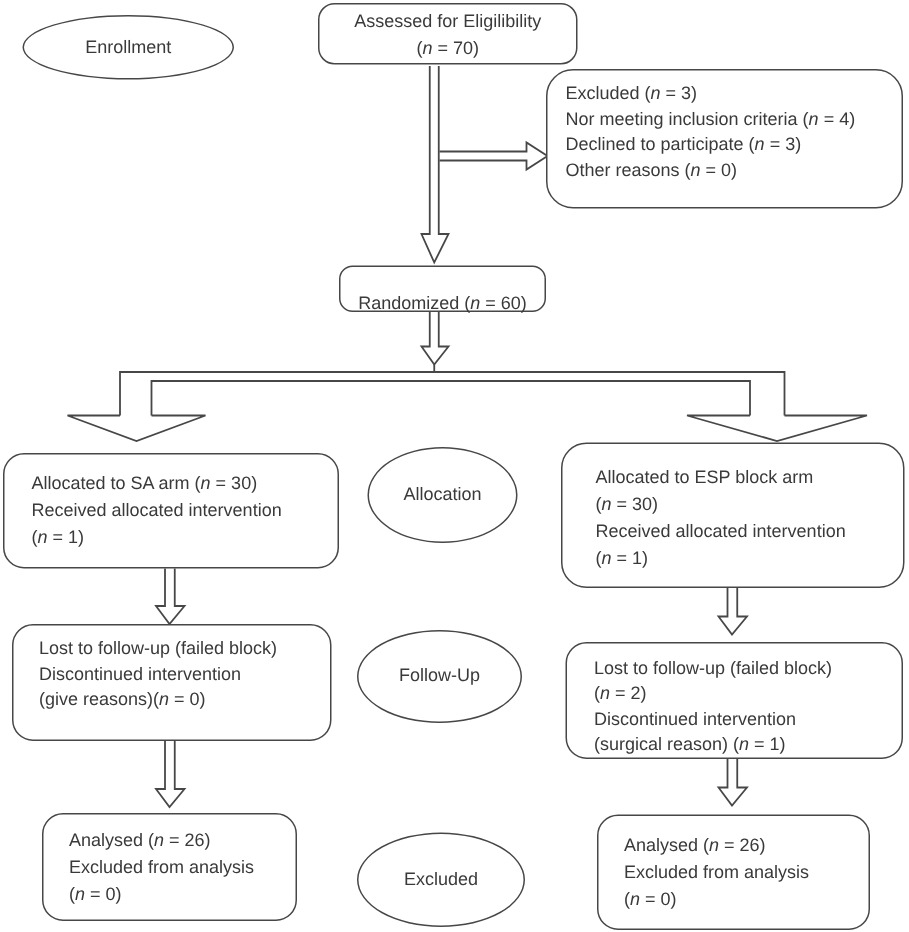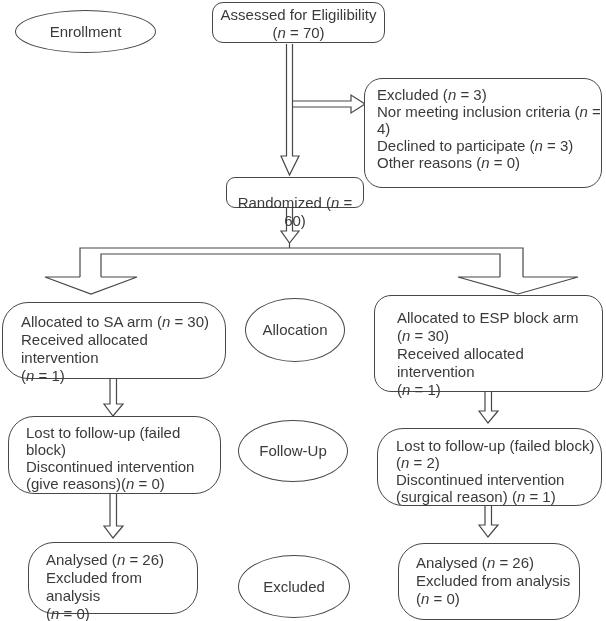--- a/index.html
+++ b/index.html
@@ -28,40 +28,40 @@
   .arrow-layer path {
     stroke: var(--stroke);
     stroke-width: 1.2;
     fill: none;
   }
 
   .node {
     position: absolute;
     border: 1.3px solid var(--stroke);
     background: var(--bg);
-    font-size: 15px;
+    font-size: 12px;
     line-height: 17.5px;
     color: var(--text);
   }
-  .rbox { border-radius: 26px; }
+  .rbox { border-radius: 14px; }
   .oval {
     border-radius: 50%;
     display: flex;
     align-items: center;
     justify-content: center;
     text-align: center;
   }
   .center-text { text-align: center; }
   .left-text { text-align: left; }
   i { font-style: italic; }
 
   
   .n-enrollment  { left: 15px;  top: 10px;  width: 141px; height: 43px; text-align: center; }
   .n-assessed    { left: 212px; top: 2px;   width: 173px; height: 41px; border-radius: 11px; padding-top: 3px; }
-  .n-excluded    { left: 364px; top: 78px;  width: 238px; height: 110px; border-radius: 18px; padding: 7px 0 0 12px; line-height: 17px; }
+  .n-excluded    { left: 364px; top: 46px;  width: 238px; height: 93px; border-radius: 18px; padding: 7px 0 0 12px; line-height: 17px; }
   .n-randomized  { left: 226px; top: 177px; width: 138px; height: 31px; border-radius: 9px; padding-top: 16px; }
   .n-alloc-sa    { left: 2px;   top: 302px; width: 224px; height: 77px; padding: 10px 0 0 18px; line-height: 18px; }
   .n-allocation  { left: 245px; top: 298px; width: 100px; height: 64px; text-align: right; }
   .n-alloc-esp   { left: 374px; top: 295px; width: 229px; height: 97px; border-radius: 17px; padding: 13px 0 0 22px; line-height: 18px; }
   .n-fu-sa       { left: 8px;   top: 416px; width: 213px; height: 78px; padding: 7px 0 0 17px; line-height: 17px; }
   .n-followup    { left: 238px; top: 420px; width: 110px; height: 62px; }
   .n-fu-esp      { left: 377px; top: 428px; width: 225px; height: 78px; padding: 8px 0 0 18px; line-height: 17px; }
   .n-anal-sa     { left: 28px;  top: 542px; width: 170px; height: 72px; padding: 8px 0 0 17px; line-height: 18px; }
   .n-analysis    { left: 238px; top: 555px; width: 112px; height: 63px; }
   .n-anal-esp    { left: 398px; top: 543px; width: 182px; height: 77px; padding: 10px 0 0 17px; line-height: 18px; }

